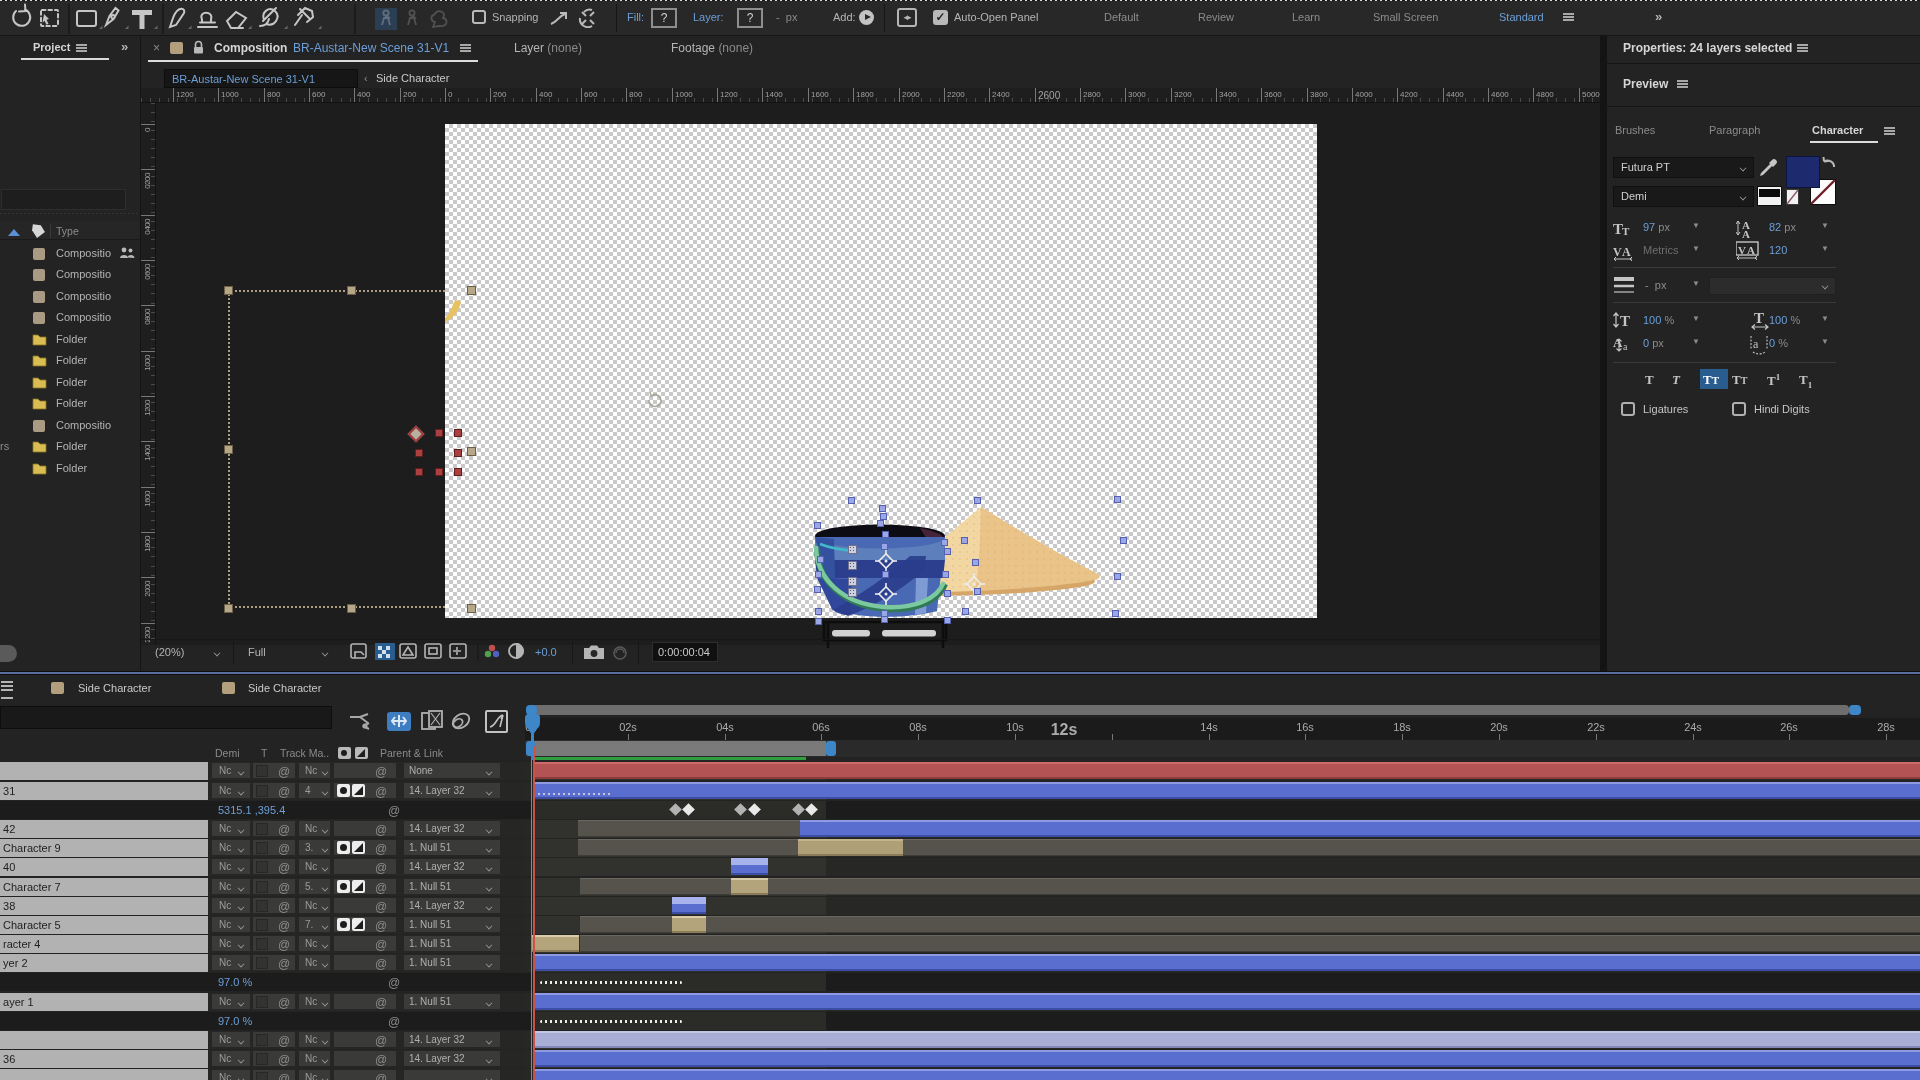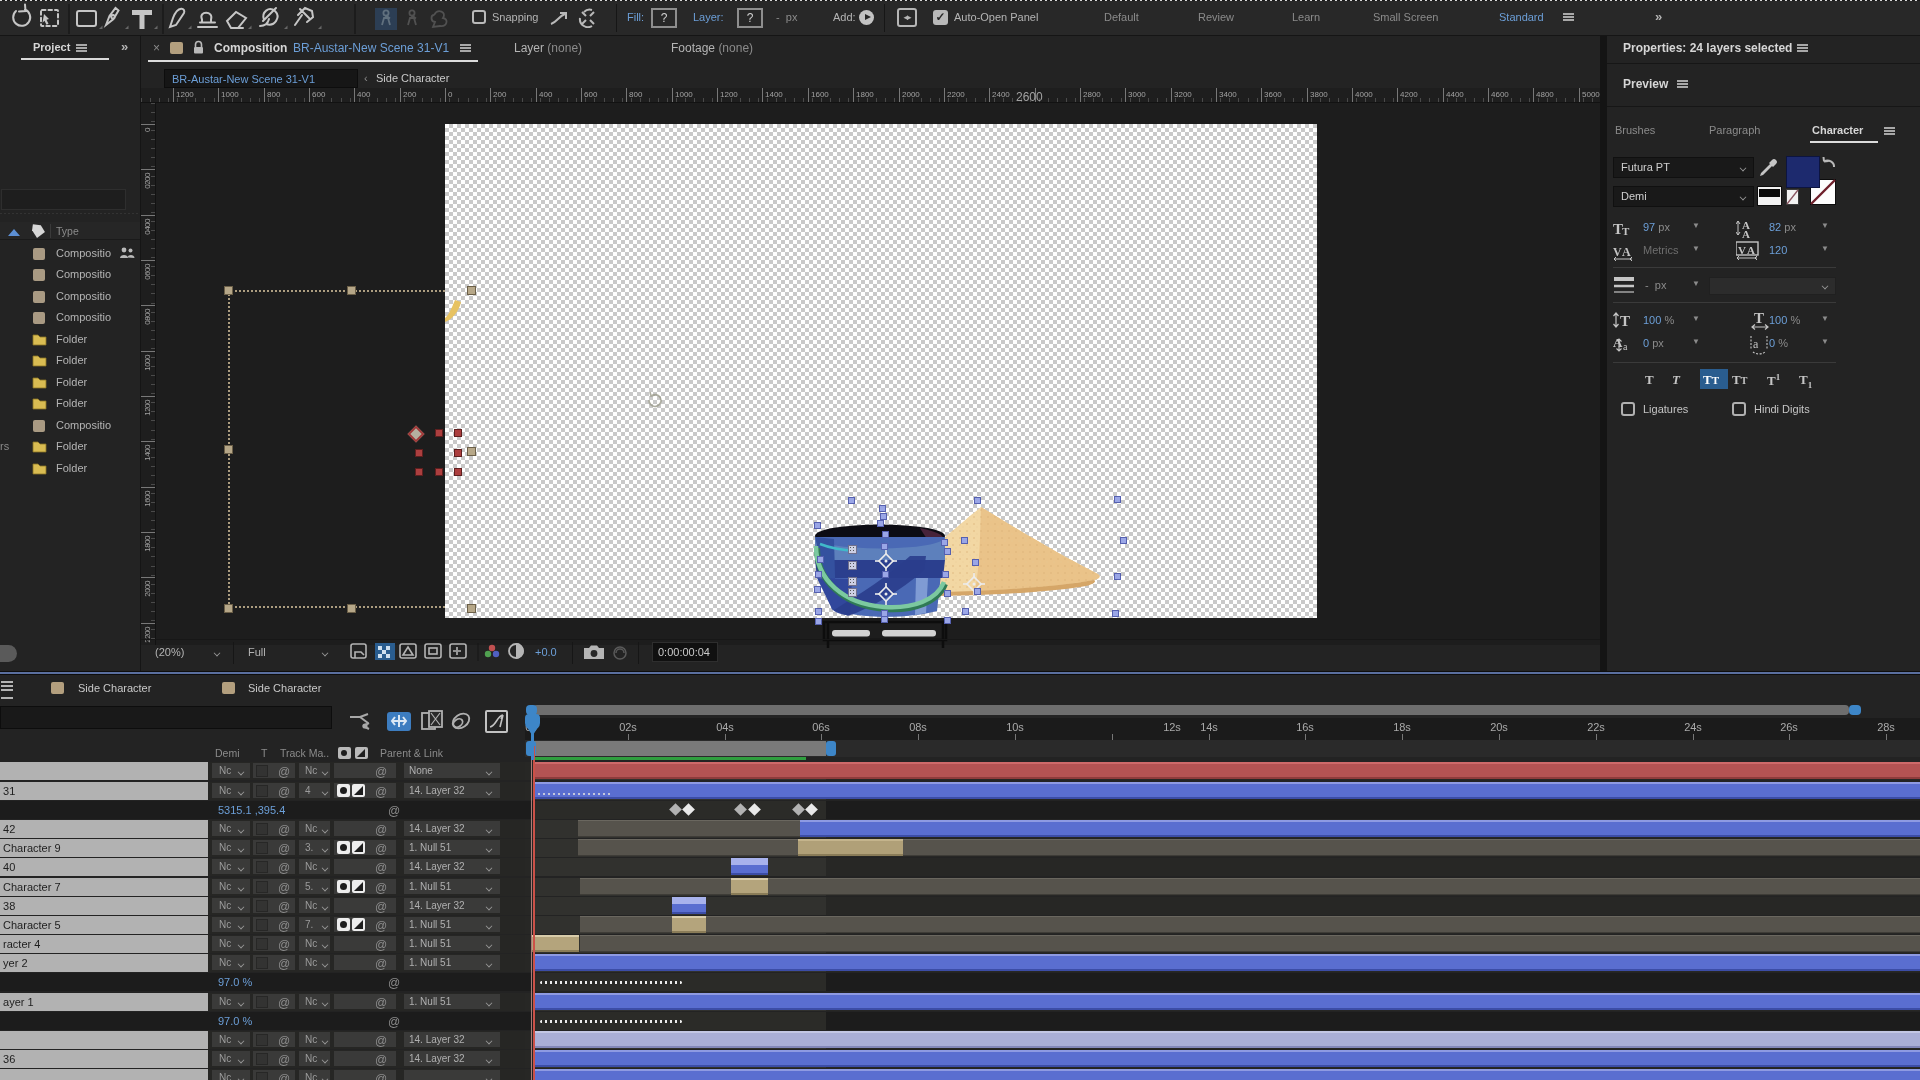--- a/index.html
+++ b/index.html
@@ -218,21 +218,21 @@
       <div class="ab" style="left:443px;top:2px;font-size:8px;color:#a2a2a2;">600</div>
       <div class="ab" style="left:488px;top:2px;font-size:8px;color:#a2a2a2;">800</div>
       <div class="ab" style="left:534px;top:2px;font-size:8px;color:#a2a2a2;">1000</div>
       <div class="ab" style="left:579px;top:2px;font-size:8px;color:#a2a2a2;">1200</div>
       <div class="ab" style="left:624px;top:2px;font-size:8px;color:#a2a2a2;">1400</div>
       <div class="ab" style="left:670px;top:2px;font-size:8px;color:#a2a2a2;">1600</div>
       <div class="ab" style="left:715px;top:2px;font-size:8px;color:#a2a2a2;">1800</div>
       <div class="ab" style="left:761px;top:2px;font-size:8px;color:#a2a2a2;">2000</div>
       <div class="ab" style="left:806px;top:2px;font-size:8px;color:#a2a2a2;">2200</div>
       <div class="ab" style="left:851px;top:2px;font-size:8px;color:#a2a2a2;">2400</div>
-      <div class="ab" style="left:875px;top:2px;font-size:12px;color:#a2a2a2;">2600</div>
+      <div class="ab" style="left:897px;top:2px;font-size:10px;color:#a2a2a2;">2600</div>
       <div class="ab" style="left:942px;top:2px;font-size:8px;color:#a2a2a2;">2800</div>
       <div class="ab" style="left:987px;top:2px;font-size:8px;color:#a2a2a2;">3000</div>
       <div class="ab" style="left:1033px;top:2px;font-size:8px;color:#a2a2a2;">3200</div>
       <div class="ab" style="left:1078px;top:2px;font-size:8px;color:#a2a2a2;">3400</div>
       <div class="ab" style="left:1123px;top:2px;font-size:8px;color:#a2a2a2;">3600</div>
       <div class="ab" style="left:1169px;top:2px;font-size:8px;color:#a2a2a2;">3800</div>
       <div class="ab" style="left:1214px;top:2px;font-size:8px;color:#a2a2a2;">4000</div>
       <div class="ab" style="left:1259px;top:2px;font-size:8px;color:#a2a2a2;">4200</div>
       <div class="ab" style="left:1305px;top:2px;font-size:8px;color:#a2a2a2;">4400</div>
       <div class="ab" style="left:1350px;top:2px;font-size:8px;color:#a2a2a2;">4600</div>
@@ -610,21 +610,21 @@
 <div class="ab" style="left:628px;top:721px;transform:translateX(-50%);font-size:11px;color:#ababab;white-space:nowrap;">02s</div>
 <div class="ab" style="left:628px;top:734px;width:1px;height:6px;background:#777;"></div>
 <div class="ab" style="left:725px;top:721px;transform:translateX(-50%);font-size:11px;color:#ababab;white-space:nowrap;">04s</div>
 <div class="ab" style="left:725px;top:734px;width:1px;height:6px;background:#777;"></div>
 <div class="ab" style="left:821px;top:721px;transform:translateX(-50%);font-size:11px;color:#ababab;white-space:nowrap;">06s</div>
 <div class="ab" style="left:821px;top:734px;width:1px;height:6px;background:#777;"></div>
 <div class="ab" style="left:918px;top:721px;transform:translateX(-50%);font-size:11px;color:#ababab;white-space:nowrap;">08s</div>
 <div class="ab" style="left:918px;top:734px;width:1px;height:6px;background:#777;"></div>
 <div class="ab" style="left:1015px;top:721px;transform:translateX(-50%);font-size:11px;color:#ababab;white-space:nowrap;">10s</div>
 <div class="ab" style="left:1015px;top:734px;width:1px;height:6px;background:#777;"></div>
-<div class="ab" style="left:1172px;top:721px;transform:translateX(-50%);font-size:11px;color:#ababab;white-space:nowrap;">12s</div>
+<div class="ab" style="left:1064px;top:721px;transform:translateX(-50%);font-size:16px;color:#ababab;white-space:nowrap;font-weight:bold;">12s</div>
 <div class="ab" style="left:1112px;top:734px;width:1px;height:6px;background:#777;"></div>
 <div class="ab" style="left:1209px;top:721px;transform:translateX(-50%);font-size:11px;color:#ababab;white-space:nowrap;">14s</div>
 <div class="ab" style="left:1209px;top:734px;width:1px;height:6px;background:#777;"></div>
 <div class="ab" style="left:1305px;top:721px;transform:translateX(-50%);font-size:11px;color:#ababab;white-space:nowrap;">16s</div>
 <div class="ab" style="left:1305px;top:734px;width:1px;height:6px;background:#777;"></div>
 <div class="ab" style="left:1402px;top:721px;transform:translateX(-50%);font-size:11px;color:#ababab;white-space:nowrap;">18s</div>
 <div class="ab" style="left:1402px;top:734px;width:1px;height:6px;background:#777;"></div>
 <div class="ab" style="left:1499px;top:721px;transform:translateX(-50%);font-size:11px;color:#ababab;white-space:nowrap;">20s</div>
 <div class="ab" style="left:1499px;top:734px;width:1px;height:6px;background:#777;"></div>
 <div class="ab" style="left:1596px;top:721px;transform:translateX(-50%);font-size:11px;color:#ababab;white-space:nowrap;">22s</div>

